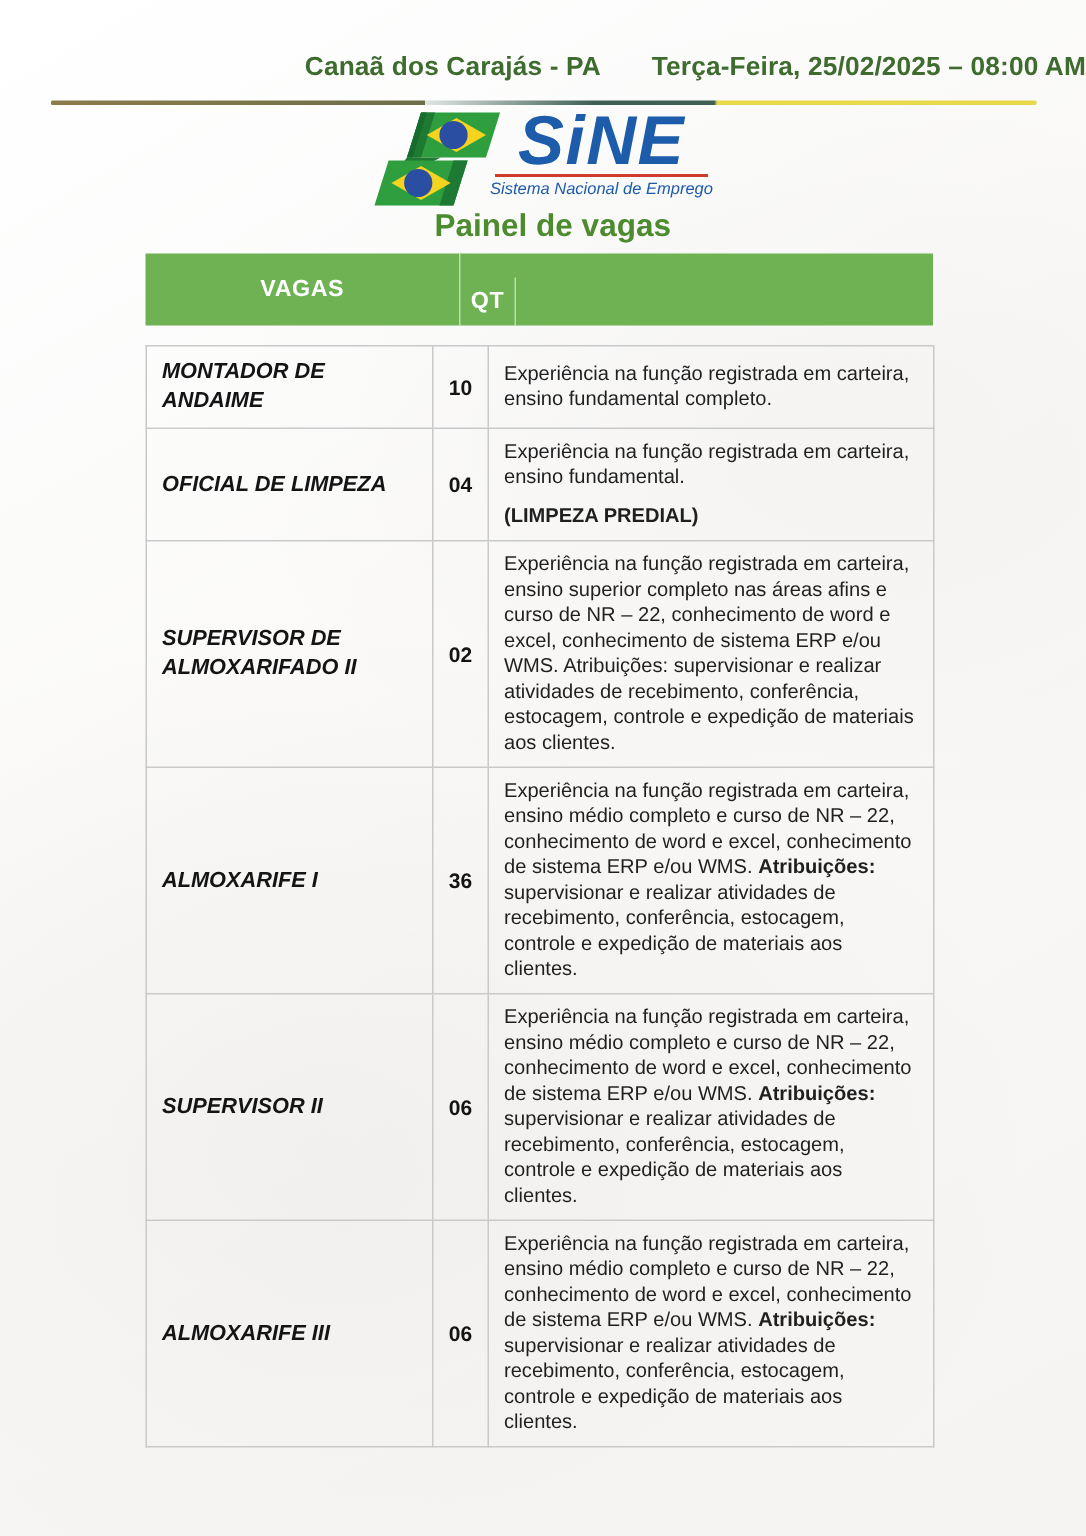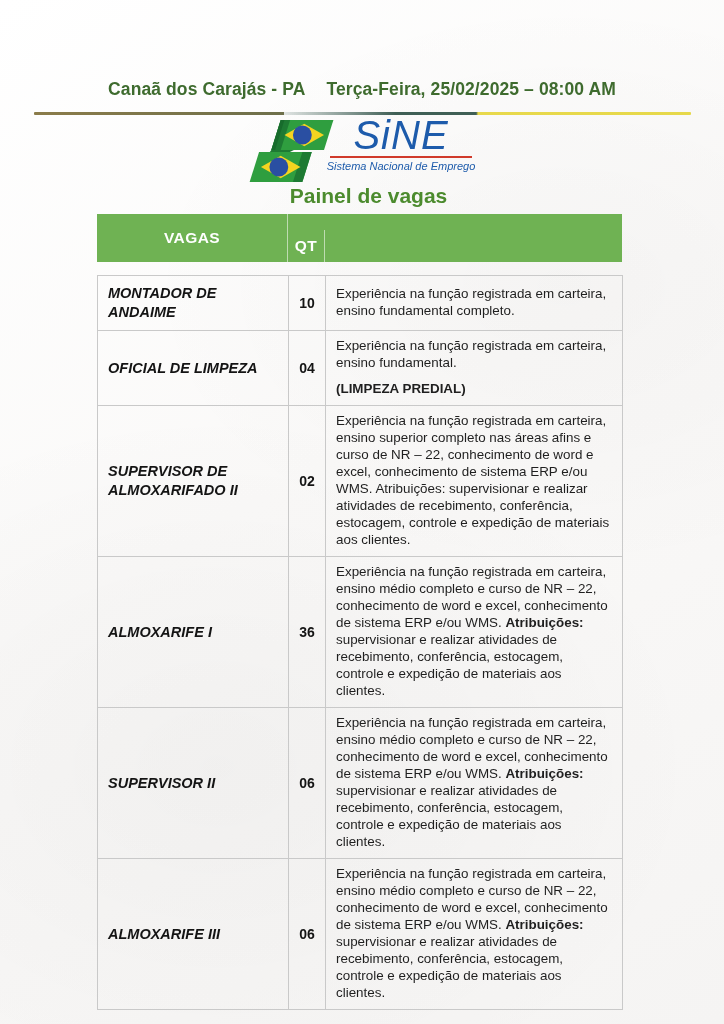--- a/index.html
+++ b/index.html
@@ -11,54 +11,54 @@
   .page{
     position:relative;width:724px;height:1024px;overflow:hidden;box-sizing:border-box;
     background:
       radial-gradient(620px 420px at 78% 28%, rgba(0,0,0,0.025), rgba(0,0,0,0) 70%),
       radial-gradient(700px 520px at 30% 75%, rgba(0,0,0,0.03), rgba(0,0,0,0) 70%),
       linear-gradient(150deg,#ffffff 0%,#faf9f8 45%,#f5f4f3 100%);
   }
 
   
   .top-header{
-    display:flex;justify-content:center;gap:21px;
-    padding-top:79px;
+    display:flex;justify-content:flex-end;gap:34px;
+    padding-top:34px;
     color:#3e6b2e;font-weight:bold;font-size:17.5px;letter-spacing:.1px;
   }
   .rule{
     margin:12px auto 0;width:657px;height:3px;border-radius:1px;
     background:linear-gradient(to right,
       #8b7c4a 0%, #6d6f4a 38%, #40605526 0%, #3f5f55 55%, #3f5f55 67.3%,
       #e8d94c 67.6%, #e6d84a 100%);
   }
 
   
   .logo-row{display:flex;justify-content:center;align-items:flex-start;margin-top:2px;}
   .logo-icon{width:86px;height:64px;margin-top:2px;}
   .logo-text{margin-left:-8px;display:flex;flex-direction:column;align-items:center;}
   .sine{
-    font-size:40px;font-weight:normal;font-style:italic;color:#1d5bab;
+    font-size:46px;font-weight:bold;font-style:italic;color:#1d5bab;
     line-height:.92;letter-spacing:1px;
   }
   .red-line{height:2px;width:96%;background:#d03a2b;margin:2px 0 2px;}
   .logo-subtitle{font-size:11px;font-weight:normal;font-style:italic;color:#1d5bab;}
 
   .page-title{
     text-align:center;color:#4c8b2e;font-weight:bold;font-size:21px;margin-top:1px;margin-left:13px;
   }
 
   
   .thead{
     display:flex;width:525px;margin:6px 0 13px 97px;height:48px;
     background:#6fb253;color:#ffffff;font-weight:bold;font-size:15.5px;
     align-items:stretch;text-align:center;letter-spacing:.4px;
   }
   .thead .hc{display:flex;align-items:center;justify-content:center;}
-  .hc-vagas{width:191px;border-right:1px solid rgba(255,255,255,.55);box-sizing:border-box;}
+  .hc-vagas{width:210px;border-right:1px solid rgba(255,255,255,.55);box-sizing:border-box;}
   .hc-qt{width:37px;border-right:1px solid rgba(255,255,255,.55);box-sizing:border-box;margin-top:16px;}
   .hc-desc{flex:1;}
 
   .body-table{display:table;width:525px;margin-left:97px;border-collapse:collapse;}
   .row{display:table-row;}
   .cell{display:table-cell;border:1px solid #c9c9c9;vertical-align:middle;box-sizing:border-box;}
   .cell-vaga{
     width:191px;padding:8px 8px 8px 10px;
     font-weight:bold;font-size:14.5px;color:#141414;line-height:19px;font-style:italic;
   }

